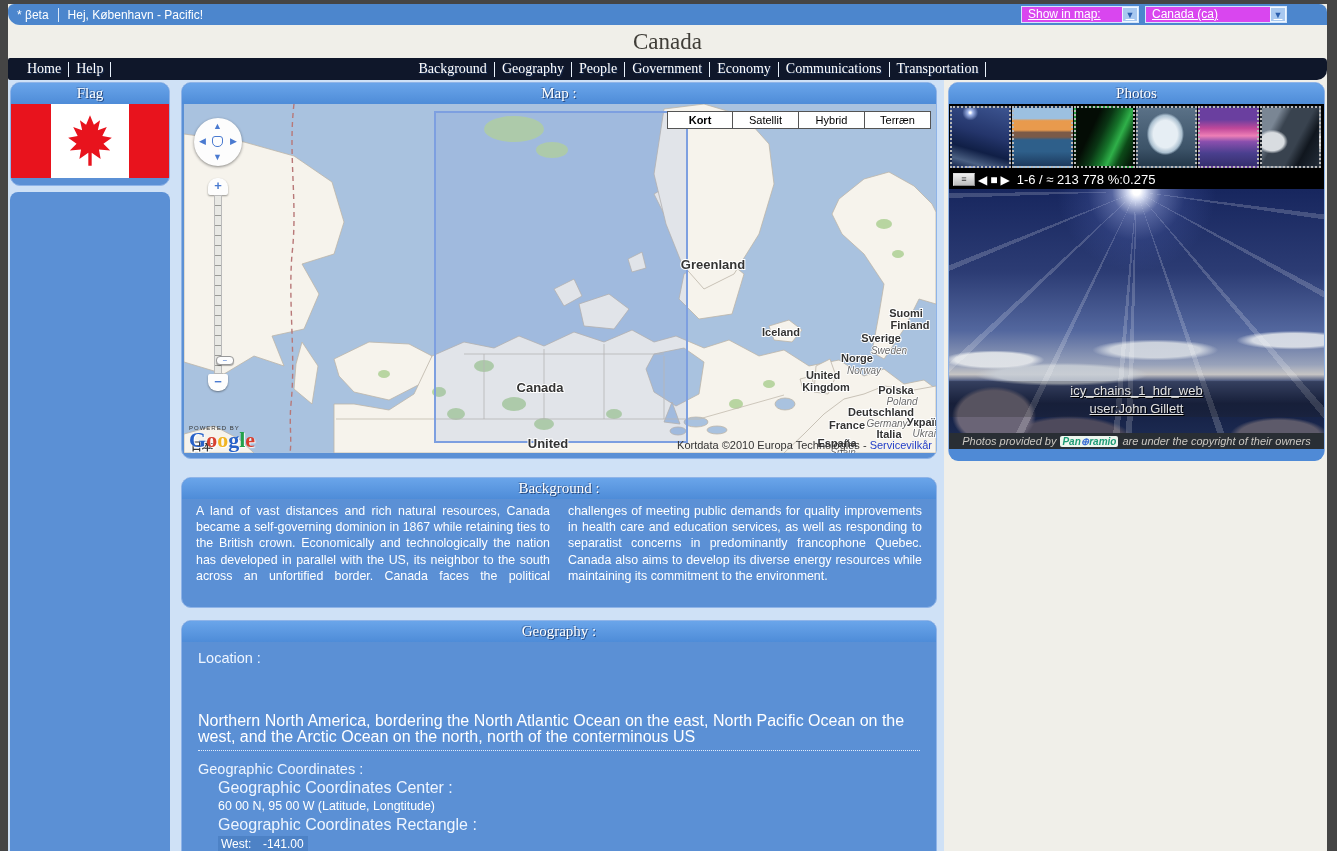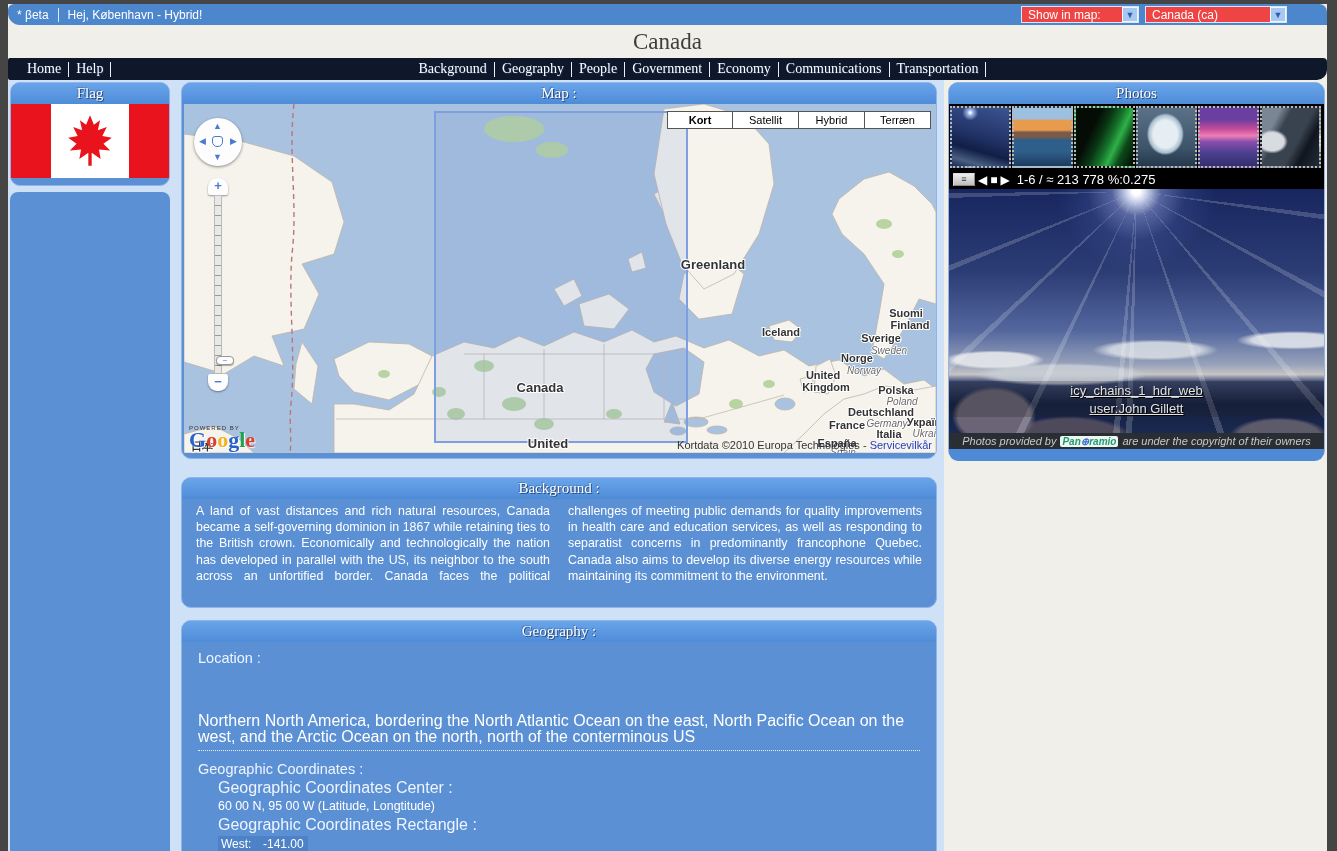--- a/index.html
+++ b/index.html
@@ -5,21 +5,21 @@
   * { margin:0; padding:0; box-sizing:border-box; }
   html,body { width:1337px; height:851px; overflow:hidden; background:#454545; font-family:"Liberation Sans",sans-serif; }
   .content { position:absolute; left:8px; top:4px; width:1319px; height:847px; background:#f0efe9; }
 
   
   .topbar { position:relative; height:21px; background:#4c86cd; border-radius:6px 8px 0 12px; color:#fff; font-size:12px; display:flex; align-items:center; }
   .topbar-left { display:flex; align-items:center; height:100%; }
   .tb-item { padding:0 9px; border-right:1px solid #dce9f8; display:flex; align-items:center; height:14px; }
   .tb-item:last-child { border-right:none; }
   .topbar-right { margin-left:auto; display:flex; gap:6px; padding-right:40px; }
-  .selectbox { display:flex; align-items:flex-end; background:#ef4444; border:1px solid #d4e6fb; height:17px; font-size:12px; color:#fff; cursor:pointer; }
+  .selectbox { display:flex; align-items:flex-start; background:#d946ef; border:1px solid #d4e6fb; height:17px; font-size:12px; color:#fff; cursor:pointer;text-decoration:underline; }
   .selectbox .sel-text { padding:0 6px; }
   .selectbox .sel-arrow { width:16px; height:15px; margin-left:auto; background:#a8c8f0; border:1px solid #eef6ff; color:#2c5fae; font-size:9px; display:flex; align-items:center; justify-content:center; }
   .sb1 { width:118px; } .sb2 { width:142px; }
 
   
   .titlebar { height:33px; display:flex; align-items:center; justify-content:center; }
   .titlebar h1 { font-family:"Liberation Serif",serif; font-size:23px; font-weight:normal; color:#403e38; }
   .navbar { height:22px; background:#0f172a; border-radius:2px 4px 10px 2px; display:flex; align-items:center; color:#fff; font-family:"Liberation Serif",serif; font-size:14px; }
   .nav-left { display:flex; height:100%; align-items:center; padding-left:12px; }
   .nav-right { display:flex; height:100%; align-items:center; margin-left:300px; }
@@ -125,21 +125,21 @@
 </head>
 <body>
 
 <div class="content">
 
   <div class="topbar">
     <div class="topbar-left">
       <span class="tb-item">
           <span>* βeta</span>
         </span>
-      <span class="tb-item">Hej, København - Hybrid!</span>
+      <span class="tb-item">Hej, København - Pacific!</span>
     </div>
     <div class="topbar-right">
       <div class="selectbox sb1">
         <span class="sel-text">Show in map:</span>
         <span class="sel-arrow">▼</span>
       </div>
       <div class="selectbox sb2">
         <span class="sel-text">Canada (ca)</span>
         <span class="sel-arrow">▼</span>
       </div>

